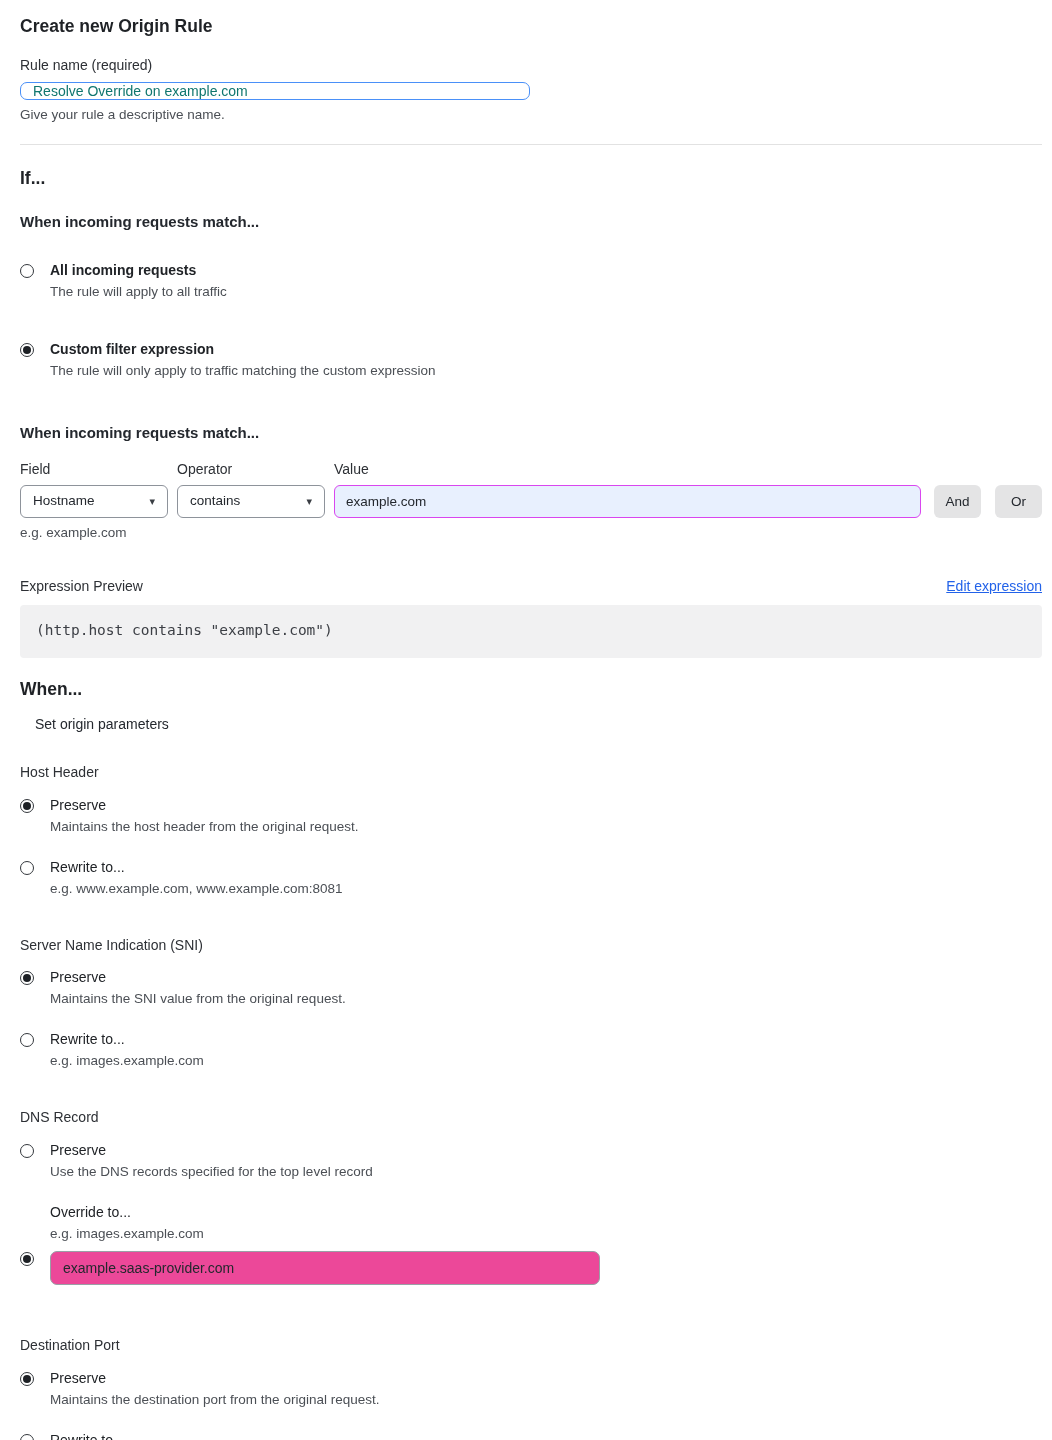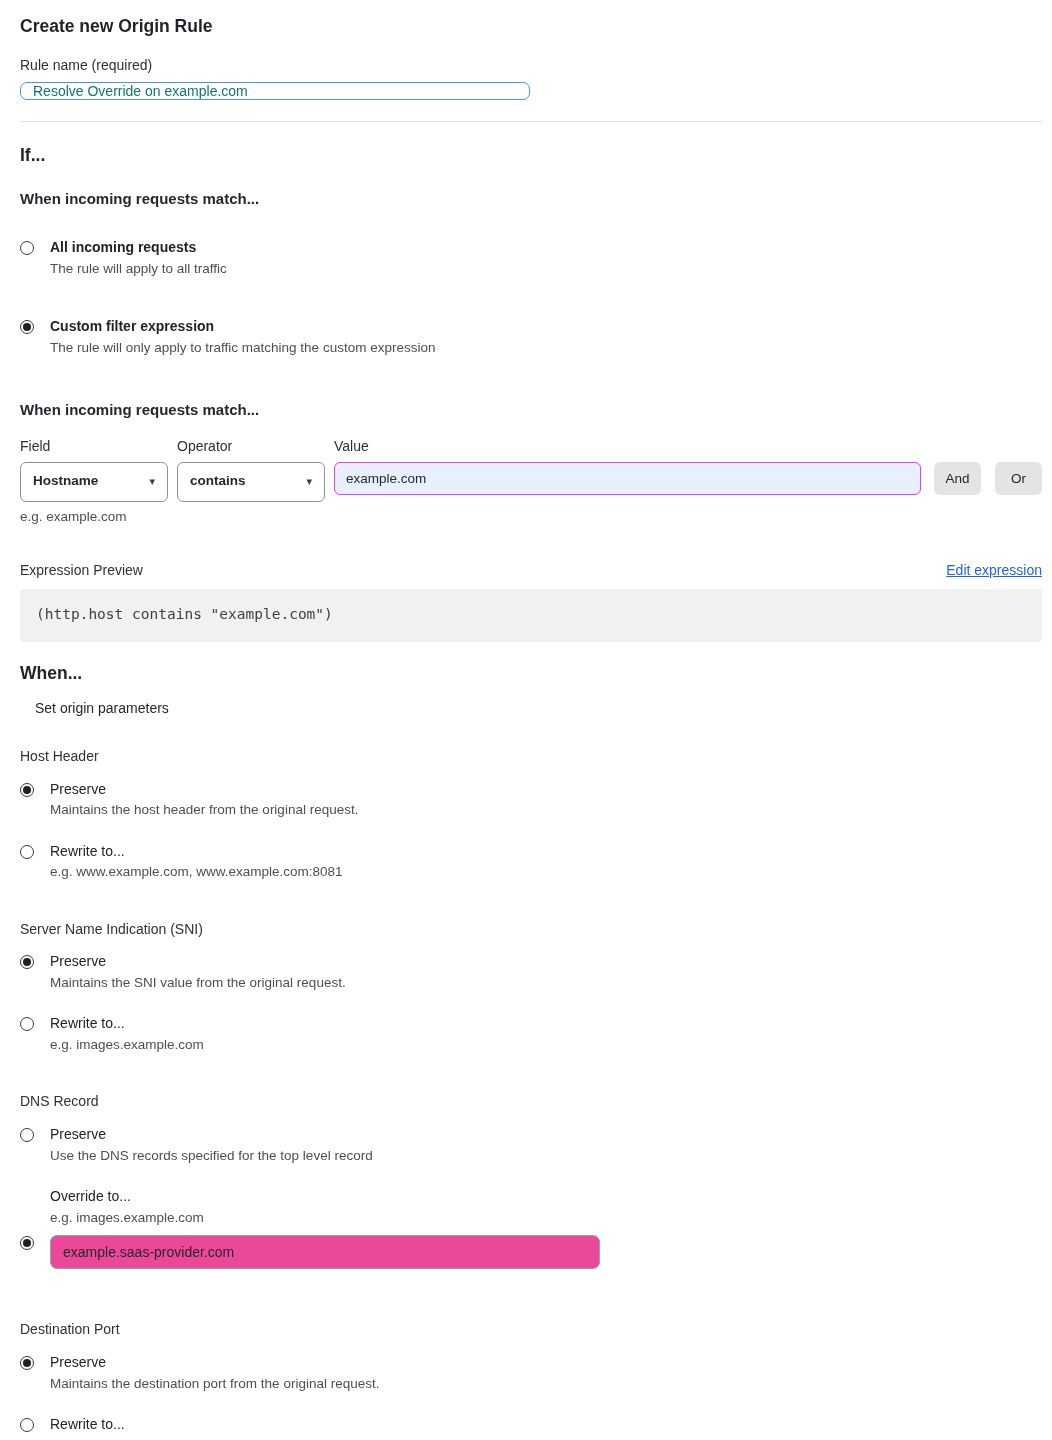--- a/index.html
+++ b/index.html
@@ -51,24 +51,24 @@
   .if-opt-1 { margin-top: 31px; }
   .if-opt-2 { margin-top: 41px; }
 
   .builder-heading { margin-top: 45px; }
   .builder-labels { display: flex; margin-top: 19px; }
   .builder-row { display: flex; margin-top: 7px; }
   .col-field { width: 148px; margin-right: 9px; }
   .col-op { width: 148px; margin-right: 9px; }
   .col-value { flex: 1 1 auto; margin-right: 13px; }
   .select {
-    height: 40px; border: 1px solid #8e939b; border-radius: 6px;
+    height: 33px; border: 1px solid #8e939b; border-radius: 6px;
     background: #fff; display: flex; align-items: center;
     justify-content: space-between; padding: 0 12px;
-    font-size: 13.5px; color: #24282e; cursor: pointer; font-weight: bold;
+    font-size: 13.5px; color: #24282e; cursor: pointer;
   }
   .chevron { font-size: 11px; color: #3a3e44; font-family: "DejaVu Sans", sans-serif; }
   .value-input {
     width: 100%; height: 33px; border: 1px solid #d946ef; border-radius: 6px;
     background: #e8f0fe; padding: 0 11px; font-size: 13.5px; color: #24282e;
     font-family: "Liberation Sans", sans-serif; outline: none;
   }
   .gray-btn {
     width: 47px; height: 33px; flex: none;
     background: #e4e4e5; border: none; border-radius: 6px;
@@ -104,20 +104,21 @@
 </style>
 </head>
 <body>
 
 <div class="container">
 
   <div class="page-title">Create new Origin Rule</div>
 
   <div class="field-label rule-label">Rule name (required)</div>
   <input class="rule-input" type="text" value="Resolve Override on example.com" style="">
+  <div class="help-text rule-help">Give your rule a descriptive name.</div>
 
   <hr class="divider">
 
   <div class="if-block">
     <div class="h-big if-heading">If...</div>
     <div class="h-sub if-sub">When incoming requests match...</div>
 
     <div class="opt-row if-opt-1">
       <span class="radio" data-checked="false"></span>
       <span class="opt-body">

